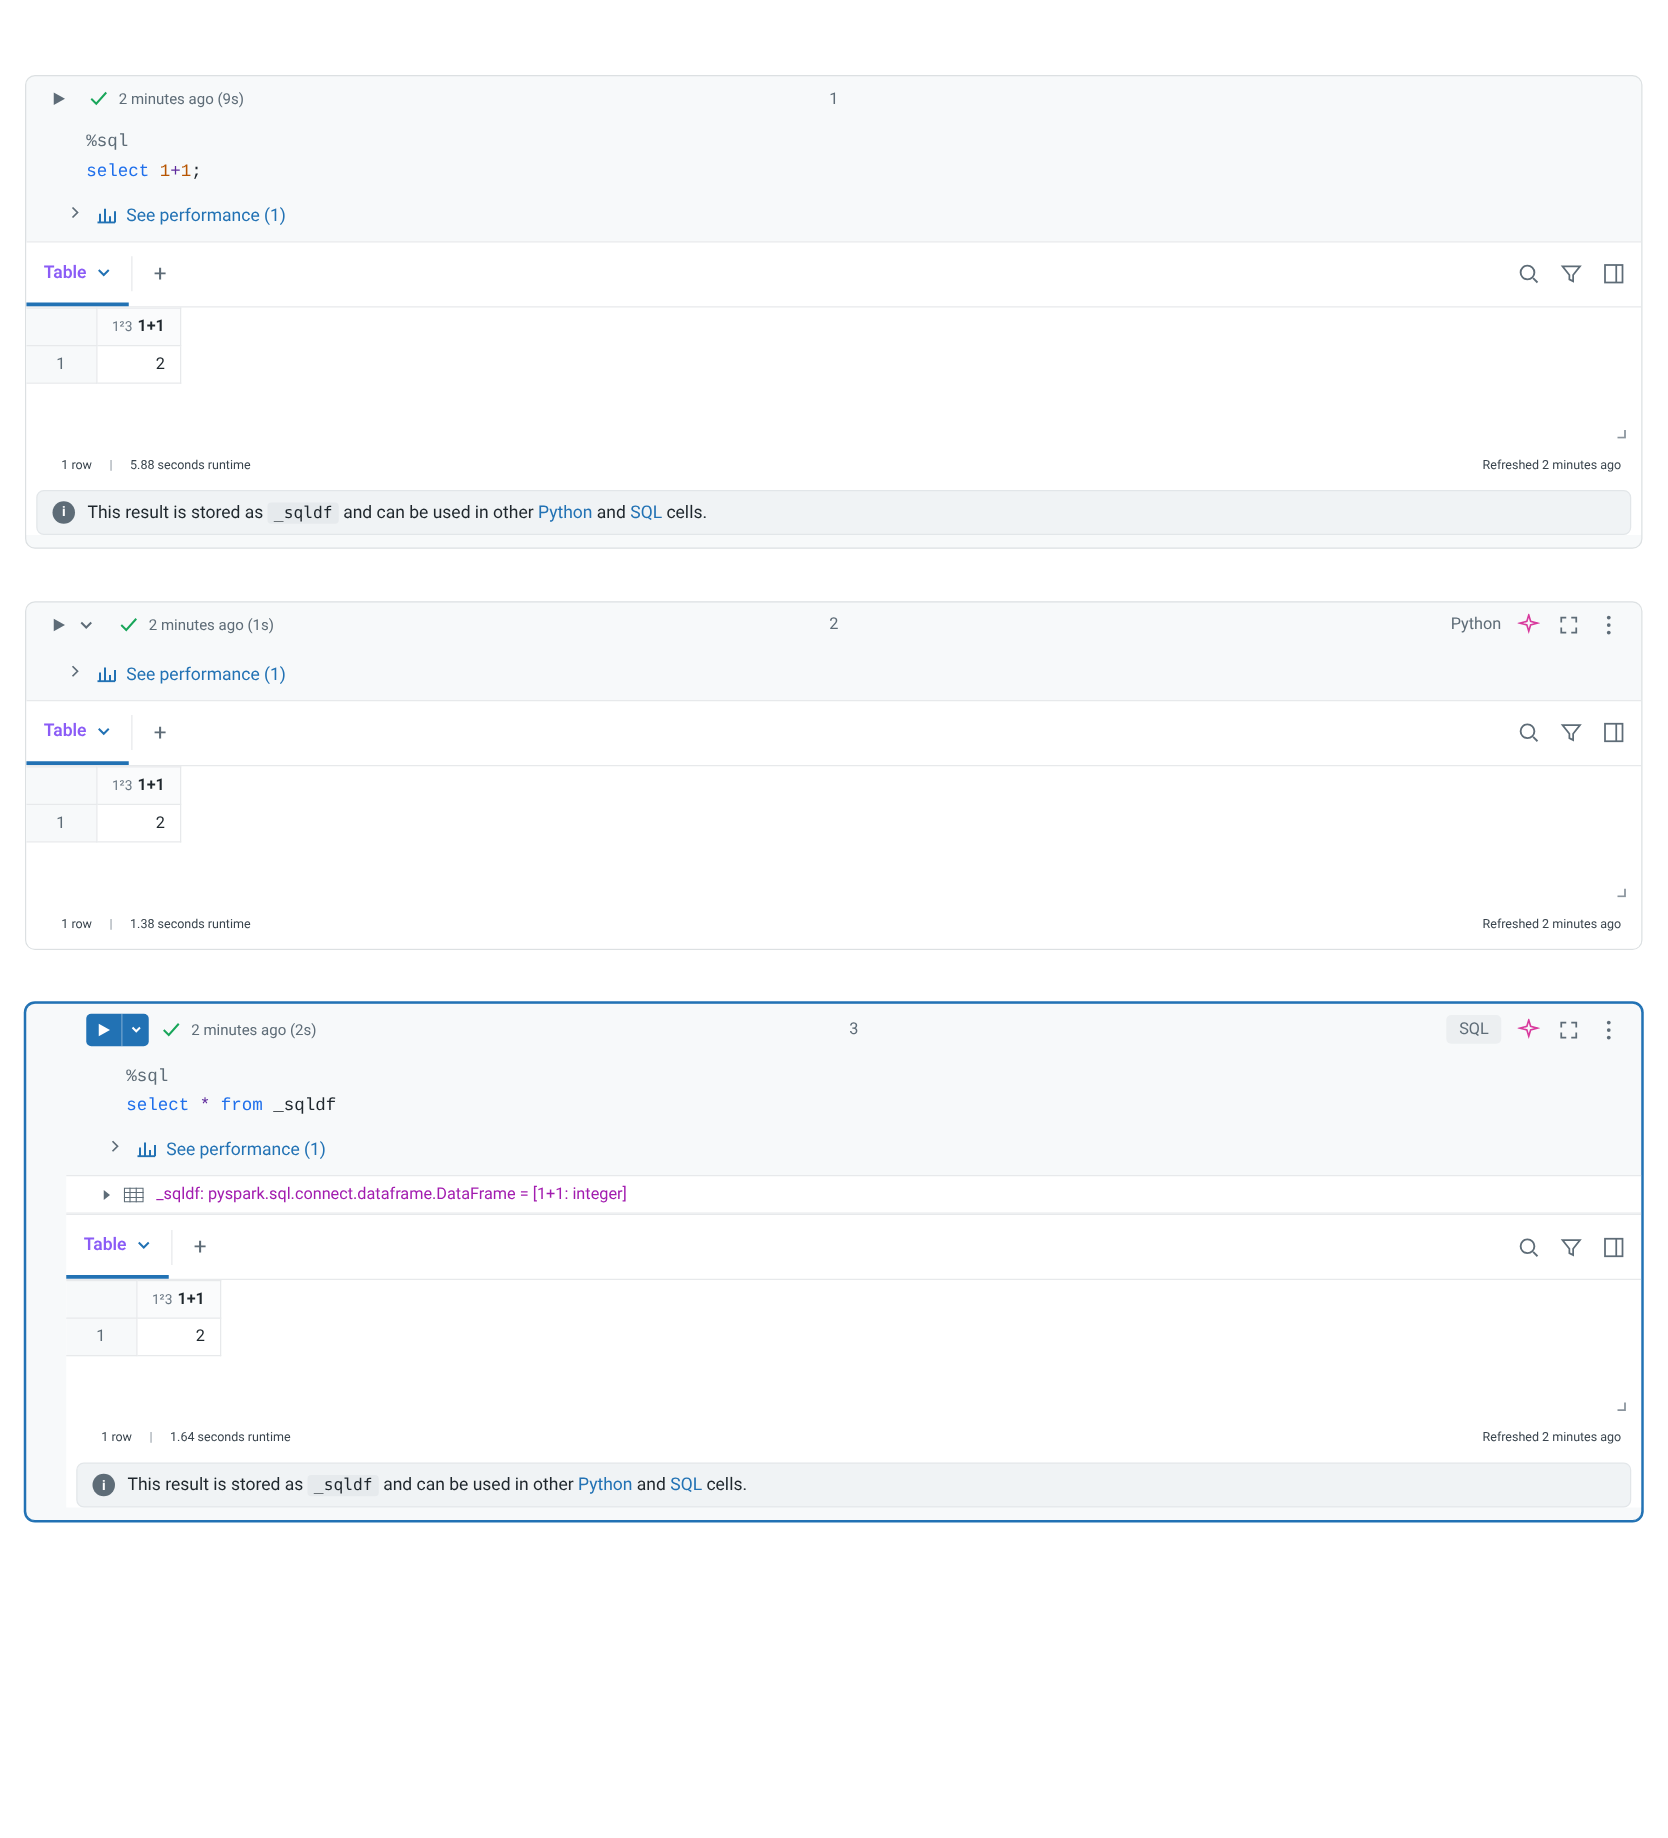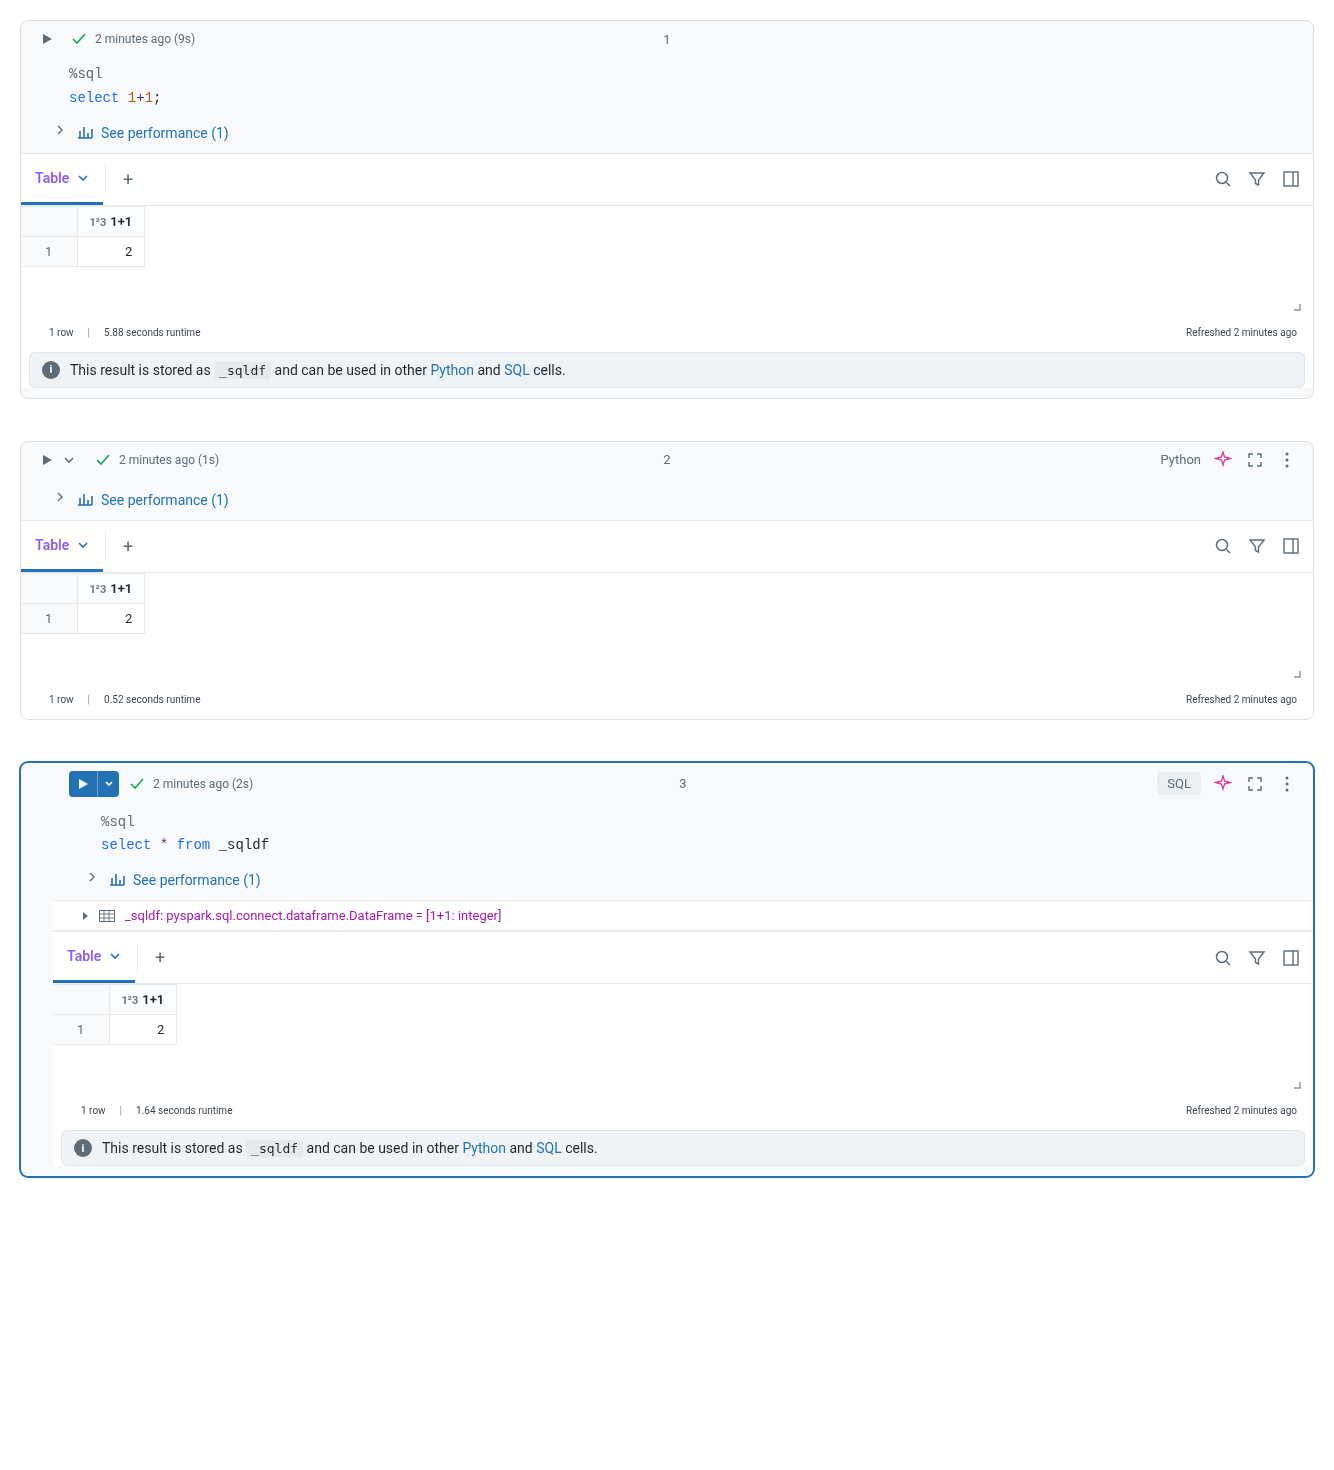--- a/index.html
+++ b/index.html
@@ -10,20 +10,21 @@
     color: #1f272d;
     padding: 20px;
     width: 1334px;
   }
   .cell {
     border: 1px solid #dce0e2;
     border-radius: 8px;
     background: #f7f9fa;
     margin-bottom: 42px;
     overflow: hidden;
+    margin-top: 40px;
   }
   .cell.focused {
     border: 1px solid #2272b4;
     box-shadow: 0 0 0 1px #2272b4;
     padding-left: 32px;
   }
   .cell-header {
     display: flex;
     align-items: center;
     padding: 8px 16px;
@@ -185,21 +186,21 @@
     text-align:center;
     min-width:56px;
     border-left:none;
   }
   .data-table th {
     background:#fafbfc;
     font-weight:600;
     color:#1f272d;
   }
   .col-type {
-    font-weight:700;
+    font-weight:400;
     color:#6b7884;
     font-size:11px;
     margin-right:4px;
   }
   .table-space { height: 48px; position:relative; }
   .resize-handle {
     position:absolute;
     right:12px; bottom:4px;
     width:14px; height:14px;
     color:#8a949d;
@@ -453,21 +454,21 @@
           <svg width="14" height="14" viewBox="0 0 14 14">
               <path d="M13 7v6H7M13 11v2h-2" stroke="#8a949d" stroke-width="1.4" fill="none"></path>
             </svg>
         </span>
       </div>
     </div>
     <div class="footer-row">
       <div class="footer-left">
         <span>1 row</span>
         <span class="sep">|</span>
-        <span>0.52 seconds runtime</span>
+        <span>1.38 seconds runtime</span>
       </div>
       <div class="footer-right">Refreshed 2 minutes ago</div>
     </div>
   </div>
 </div>
 
 <div class="cell focused">
   <div class="cell-header">
     <span class="run-btn-active">
       <span class="play">

